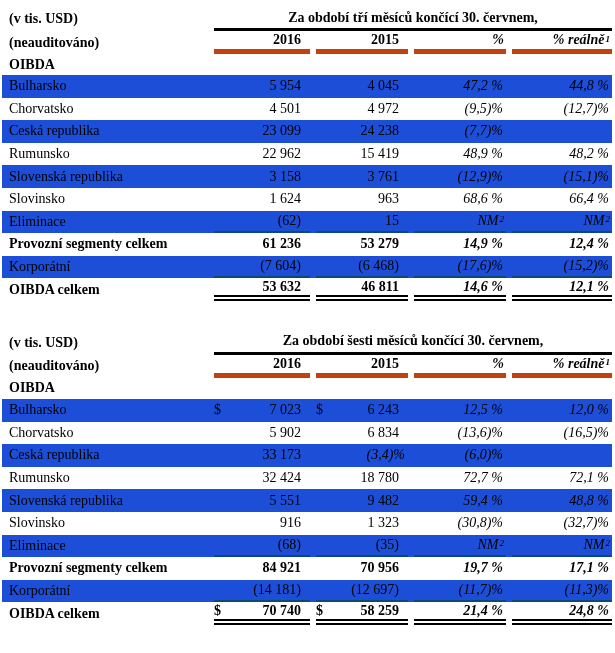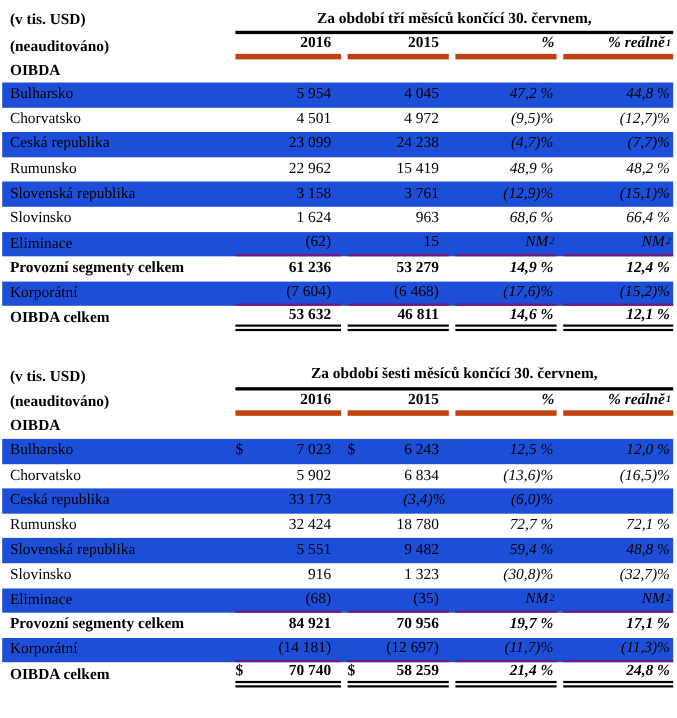--- a/index.html
+++ b/index.html
@@ -47,21 +47,21 @@
   }
   .head2 .yr { padding-right: 9px; }
   .head2 .ph { padding-right: 2px; font-style: italic; }
 
   .section-row { height: 21px; }
 
   .data { height: 22.6px; }
   .blue { background: #1d4ed8; }
   .bold-row { font-weight: bold; }
 
-  .rule-below .val, .rule-below .pct { border-bottom: 2px solid #701a75; }
+  .rule-below .val, .rule-below .pct { border-bottom: 2px solid #0c4a6e; }
   .dbl-below .val, .dbl-below .pct { border-bottom: 6px double #000; }
 </style>
 </head>
 <body>
 
 <div class="page">
 
   <section class="fin-table">
     <div class="row head1">
       <div class="cell label bold">(v tis. USD)</div>
@@ -123,24 +123,20 @@
       <div class="cell label">Ceská republika</div>
       <div class="cell val">
           <span class="cur"></span>
           <span class="v">23 099</span>
         </div>
       <div class="cell val">
           <span class="cur"></span>
           <span class="v">24 238</span>
         </div>
       <div class="cell pct">
-          <span>(4,7)%</span>
-          <sup></sup>
-        </div>
-      <div class="cell pct">
           <span>(7,7)%</span>
           <sup></sup>
         </div>
     </div>
     <div class="row data">
       <div class="cell label">Rumunsko</div>
       <div class="cell val">
           <span class="cur"></span>
           <span class="v">22 962</span>
         </div>

